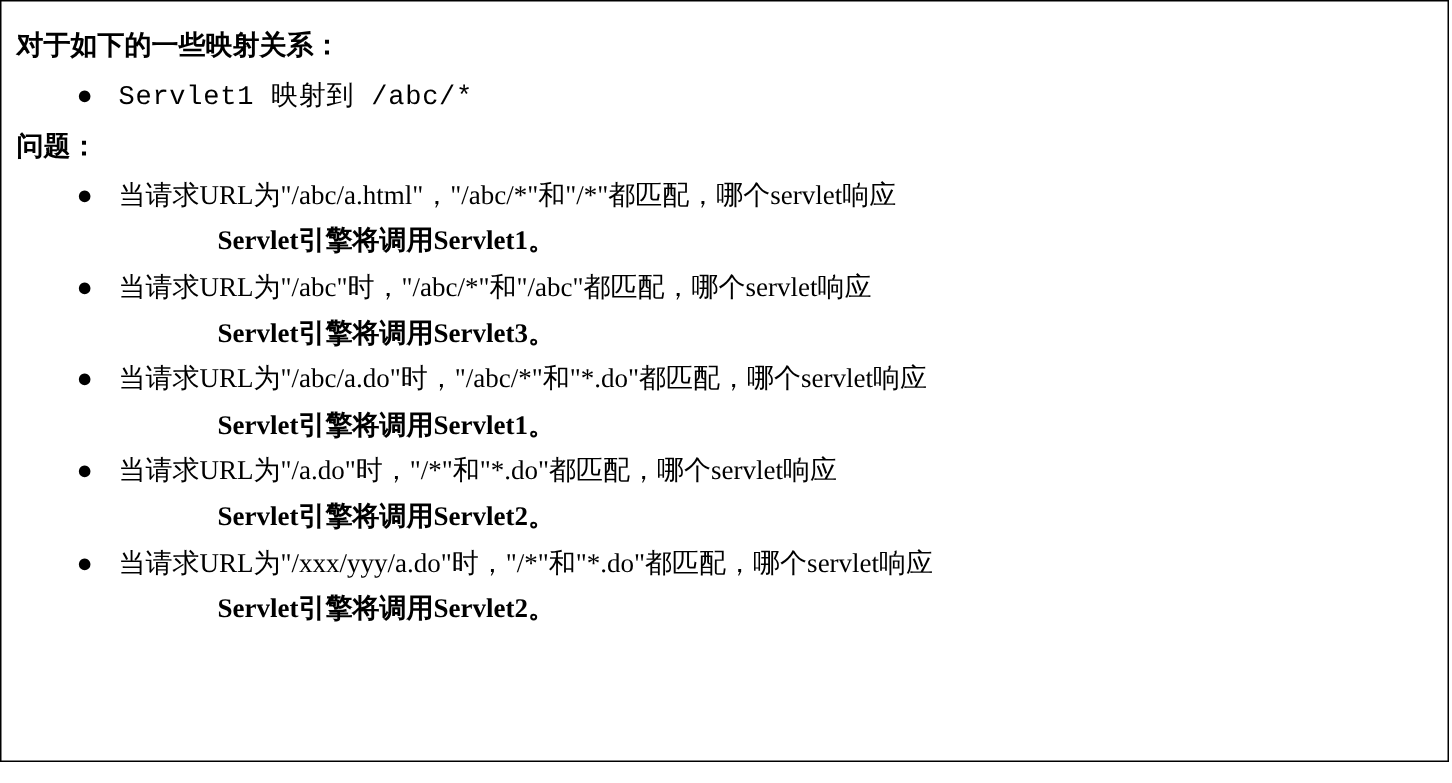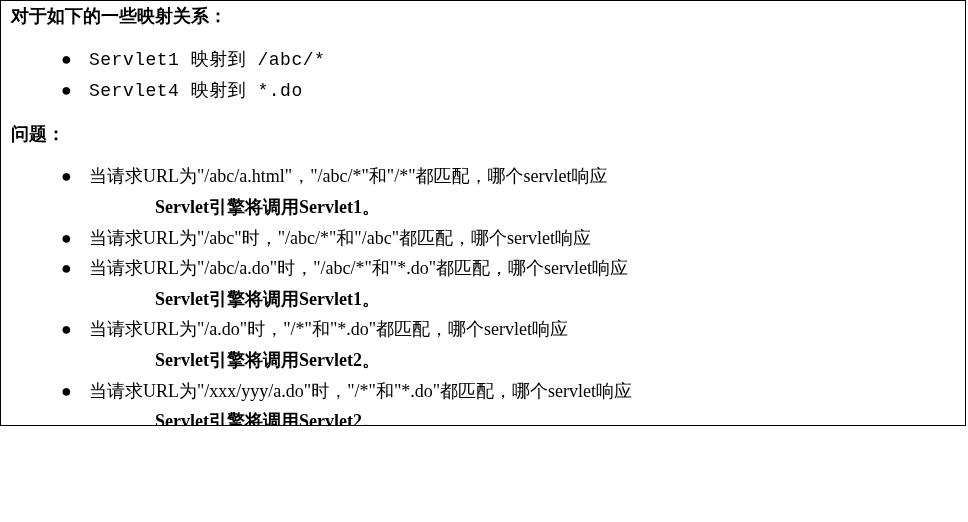--- a/index.html
+++ b/index.html
@@ -6,33 +6,33 @@
     margin: 0;
     padding: 0;
     background: #fff;
     font-family: "SimSun", "宋体", serif;
     font-size: 18px;
     line-height: 1.7;
     color: #000;
   }
   .box {
     width: 966px;
-    height: 426px;
+    height: 508px;
     border: 1px solid #000;
     box-sizing: border-box;
-    padding: 0 10px 6px 10px;
+    padding: 14px 10px 6px 10px;
     overflow: hidden;
   }
   .heading {
     font-weight: bold;
     margin: 0;
   }
   ul {
     list-style: none;
-    margin: 12px;
+    margin: 2px;
     padding: 0;
   }
   li {
     padding-left: 66px;
     text-indent: -28px;
     margin: 0;
   }
   .bullet {
     display: inline-block;
     width: 28px;
@@ -53,34 +53,32 @@
 <body>
 
 <div class="box">
 
   <p class="heading">对于如下的一些映射关系：</p>
 
   <ul>
     <li>
       <span class="bullet">●</span><span class="mono">Servlet1 映射到 /abc/*</span>
     </li>
-    <li>
-      <span class="bullet">●</span><span class="mono">Servlet4 映射到 *.do</span>
-    </li>
   </ul>
 
   <p class="heading">问题：</p>
 
   <ul>
     <li>
       <span class="bullet">●</span><span>当请求URL为"/abc/a.html"，"/abc/*"和"/*"都匹配，哪个servlet响应</span>
       <span class="answer">Servlet引擎将调用Servlet1。</span>
     </li>
     <li>
       <span class="bullet">●</span><span>当请求URL为"/abc"时，"/abc/*"和"/abc"都匹配，哪个servlet响应</span>
+      <span class="answer">Servlet引擎将调用Servlet3。</span>
     </li>
     <li>
       <span class="bullet">●</span><span>当请求URL为"/abc/a.do"时，"/abc/*"和"*.do"都匹配，哪个servlet响应</span>
       <span class="answer">Servlet引擎将调用Servlet1。</span>
     </li>
     <li>
       <span class="bullet">●</span><span>当请求URL为"/a.do"时，"/*"和"*.do"都匹配，哪个servlet响应</span>
       <span class="answer">Servlet引擎将调用Servlet2。</span>
     </li>
     <li>

